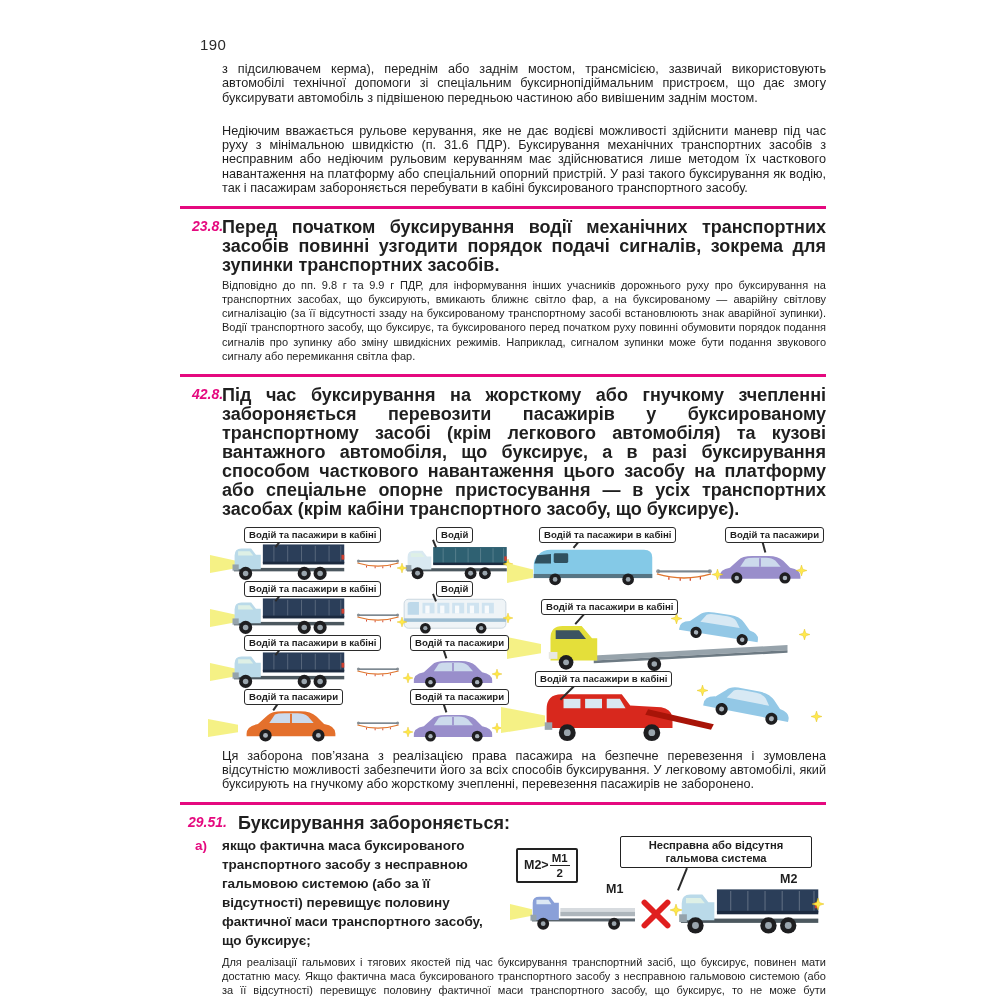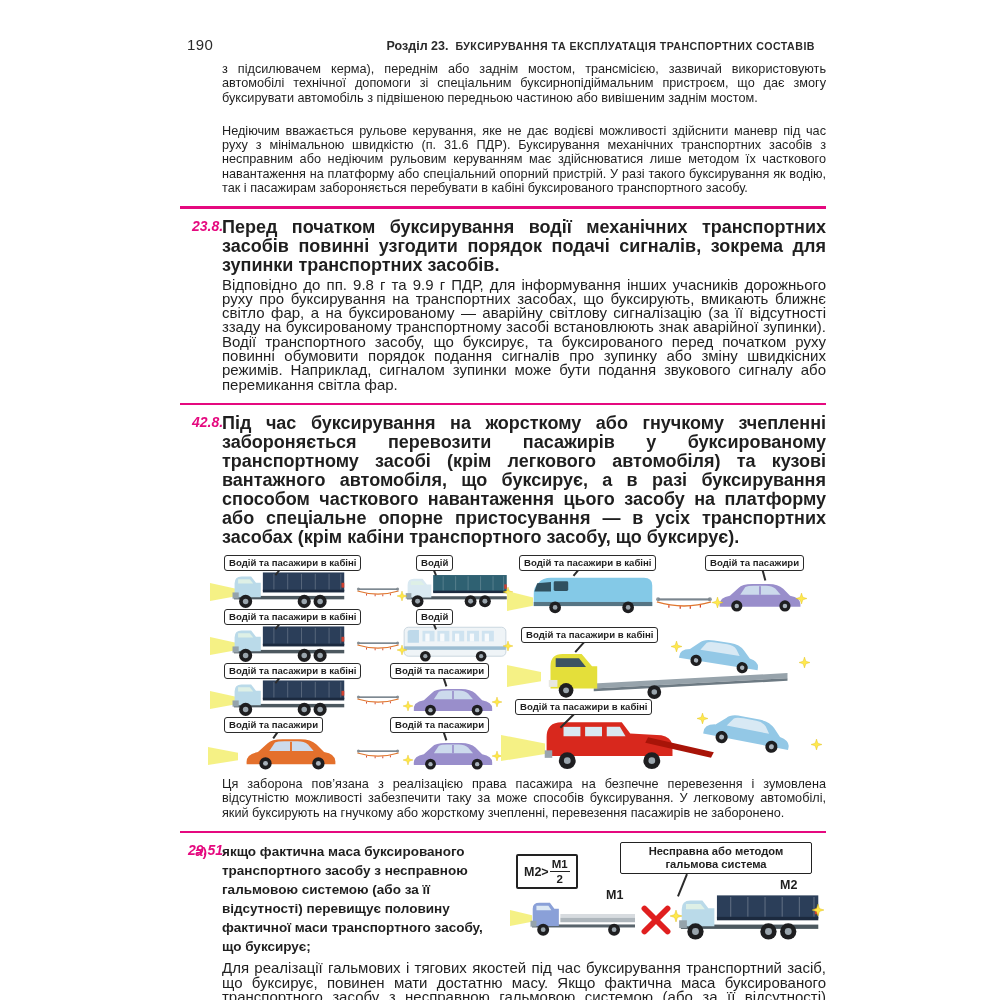--- a/index.html
+++ b/index.html
@@ -1,42 +1,42 @@
 <!DOCTYPE html>
 <html><head>
 <meta charset="utf-8">
 <style>
   :root { --pink:#e5097f; --ink:#1f1f1f; }
   html,body { margin:0; padding:0; }
   body { width:1000px; height:1000px; background:#fff; font-family:"Liberation Sans",sans-serif; color:var(--ink); }
   .page { position:relative; width:1000px; height:1000px; overflow:hidden; background:#fff; }
 
-  .header { position:absolute; top:36px; left:187px; width:628px; display:flex; justify-content:space-between; align-items:baseline; }
+  .header { position:absolute; top:36px; left:200px; width:628px; display:flex; justify-content:space-between; align-items:baseline; }
   .pagenum { font-size:15px; color:#2a2a2a; letter-spacing:.4px; }
   .chapter { font-size:12.5px; font-weight:bold; color:#2a2a2a; }
   .chapter .sc { text-transform:uppercase; font-size:10.6px; letter-spacing:.5px; }
 
   .content { position:absolute; left:180px; top:62px; width:646px; }
   p.body { font-size:12.7px; line-height:14.3px; text-align:justify; margin:0 0 0 42px; }
   p.body + p.body { margin-top:19px; }
   .rule { height:2.2px; background:var(--pink); margin-top:11px; }
 
   .sec { position:relative; margin-left:42px; margin-top:9px; }
   .secnum { position:absolute; left:-30px; top:0; color:var(--pink); font-weight:bold; font-size:14px;font-style:italic; }
   .sechead { font-size:18px; font-weight:bold; line-height:19px; margin:0; text-align:justify; }
   .sechead.short { text-align:left; }
-  .secbody { font-size:15px; line-height:14.3px; text-align:justify; margin:3px 0 0 0; }
+  .secbody { font-size:11px; line-height:14.3px; text-align:justify; margin:3px 0 0 0; }
 
   .illu { position:relative; height:220px; margin:8px 0 2px 40px; }
   .colL { position:absolute; left:0; top:0; width:290px; }
   .colR { position:absolute; left:295px; top:0; width:311px; }
   .scene { position:relative; }
   .el { position:absolute; }
   .vlabel { position:absolute; background:#fff; border:1.4px solid #2b2b2b; border-radius:3px;
-            font-weight:bold; font-size:9.6px; line-height:12px; padding:1px 4px; white-space:nowrap; z-index:3; }
+            font-weight:bold; font-size:9.6px; line-height:12px; padding:1px 4px; white-space:nowrap; z-index:3;margin-left:20px; }
   .lead { position:absolute; width:1.5px; background:#2b2b2b; transform-origin:50% 0; z-index:2; }
 
   .itemwrap { margin-top:3px; }
   .item { position:relative; font-weight:bold; font-size:13.5px; line-height:19px; margin:0; }
   .itemnum { position:absolute; left:-27px; top:0; color:var(--pink); font-weight:bold; font-size:13.5px; }
 
   .diagram { float:right; width:312px; height:104px; position:relative; margin:0 0 2px 10px; }
   .fbox { position:absolute; left:2px; top:12px; border:2px solid #222; background:#fff; font-weight:bold;
           font-size:12.5px; padding:2px 6px; display:flex; align-items:center; border-radius:2px; }
   .frac { display:inline-block; text-align:center; line-height:1.05; margin-left:1px; font-size:11.5px; }
@@ -202,24 +202,20 @@
     <symbol id="s-x" viewBox="0 0 36 36">
       <path d="M5 5 L31 31 M31 5 L5 31" stroke="#e01f1f" stroke-width="6.5" stroke-linecap="round"></path>
     </symbol>
   </defs>
 </svg>
 
 <div class="page">
 
   <div class="header">
     <span class="pagenum">190</span>
-    <span class="chapter">
-      <span>Розділ 23.</span>&nbsp;
-      <span class="sc">Буксирування та експлуатація транспортних составів</span>
-    </span>
   </div>
 
   <div class="content">
 
     <p class="body">з підсилювачем керма), переднім або заднім мостом, трансмісією, зазвичай використовують автомобілі технічної допомоги зі спеціальним буксирнопідіймальним пристроєм, що дає змогу буксирувати автомобіль з підвішеною передньою частиною або вивішеним заднім мостом.</p>
     <p class="body">Недіючим вважається рульове керування, яке не дає водієві можливості здійснити маневр під час руху з мінімальною швидкістю (п. 31.6 ПДР). Буксирування механічних транспортних засобів з несправним або недіючим рульовим керуванням має здійснюватися лише методом їх часткового навантаження на платформу або спеціальний опорний пристрій. У разі такого буксирування як водію, так і пасажирам забороняється перебувати в кабіні буксированого транспортного засобу.</p>
 
     <div class="rule"></div>
 
     <div class="sec">
@@ -396,38 +392,39 @@
           <svg class="el" style="left:182px;top:14px;width:11px;height:11px">
               <use href="#s-flash"></use>
             </svg>
           <svg class="el" style="left:296px;top:40px;width:11px;height:11px">
               <use href="#s-flash"></use>
             </svg>
         </div>
       </div>
     </div>
 
-    <p class="body">Ця заборона пов’язана з реалізацією права пасажира на безпечне перевезення і зумовлена відсутністю можливості забезпечити таку за може способів буксирування. У легковому автомобілі, який буксирують на гнучкому або жорсткому зчепленні, перевезення пасажирів не заборонено.</p>
+    <p class="body">Ця заборона пов’язана з реалізацією права пасажира на безпечне перевезення і зумовлена відсутністю можливості забезпечити його за всіх способів буксирування. У легковому автомобілі, який буксирують на гнучкому або жорсткому зчепленні, перевезення пасажирів не заборонено.</p>
 
     <div class="rule"></div>
 
     <div class="sec">
       <span class="secnum" style="left:-34px">29.51.</span>
+      <h2 class="sechead short" style="padding-left:16px">Буксирування забороняється:</h2>
 
       <div class="itemwrap">
 
         <div class="diagram">
           <div class="fbox">
             <span>M2&gt;</span>
             <span class="frac">
               <span class="num">M1</span>
               <span class="den">2</span>
             </span>
           </div>
-          <div class="cbox">Несправна або методом гальмова  система</div>
+          <div class="cbox">Несправна або відсутня гальмова  система</div>
           <span class="lead" style="left:172px;top:32px;height:24px;transform:rotate(22deg)"></span>
           <span class="mlabel" style="left:92px;top:46px">M1</span>
           <span class="mlabel" style="left:266px;top:36px">M2</span>
           <svg class="el" style="left:-4px;top:68px;width:22px;height:16px">
               <use href="#s-beam"></use>
             </svg>
           <svg class="el" style="left:12px;top:52px;width:112px;height:46px" preserveAspectRatio="none">
               <use href="#s-m1"></use>
             </svg>
           <svg class="el" style="left:126px;top:62px;width:32px;height:32px">

